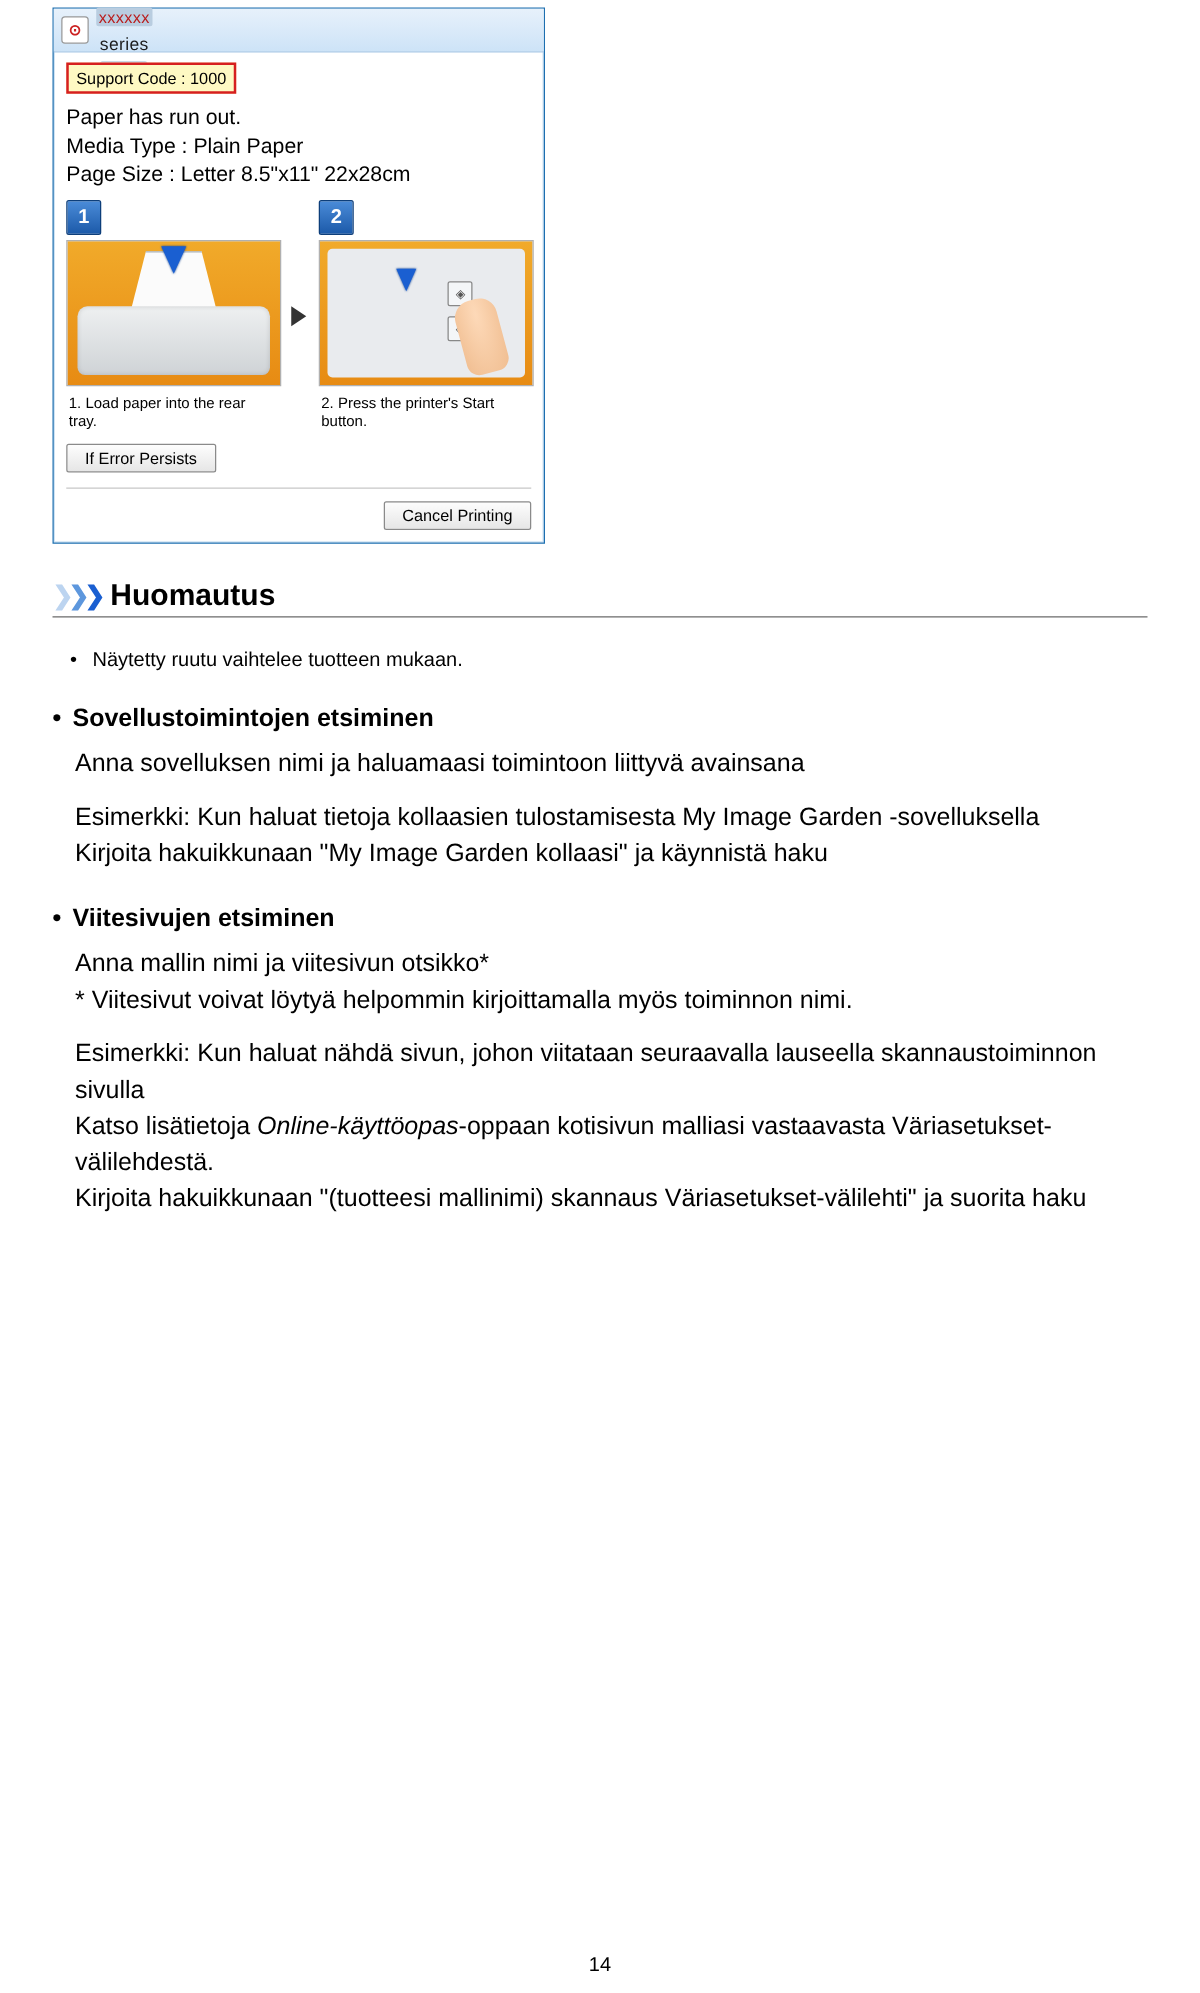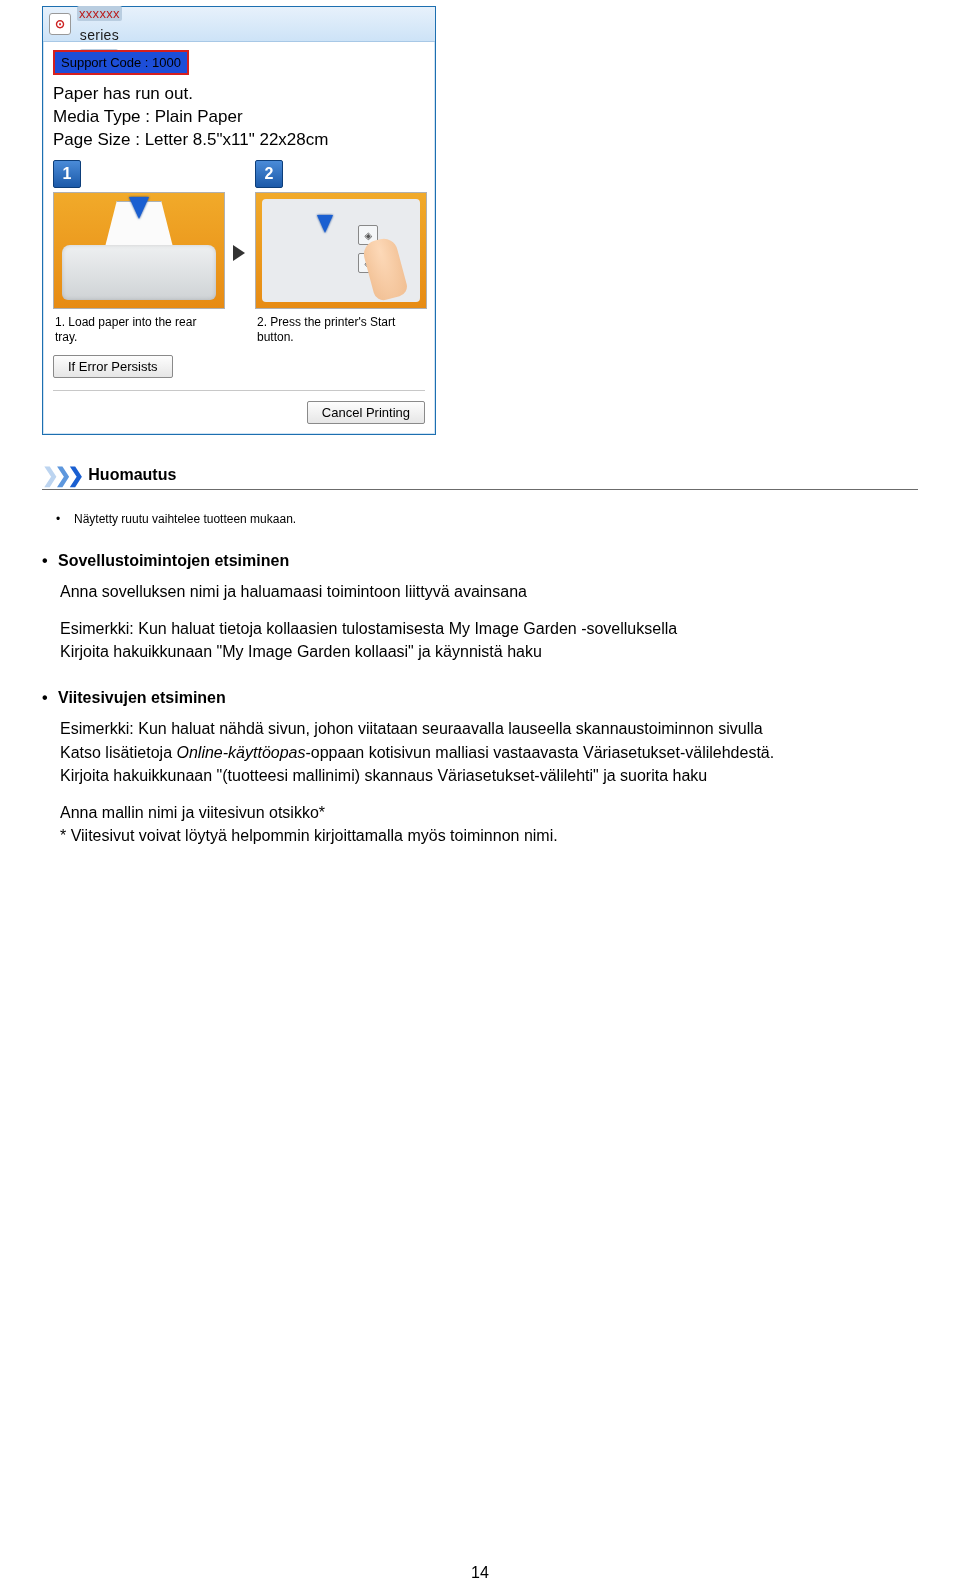--- a/index.html
+++ b/index.html
@@ -4,21 +4,21 @@
 <style>
 html,body{margin:0;padding:0;background:#fff;font-family:Arial,Helvetica,sans-serif;color:#000;}
 .page{width:960px;min-height:1594px;margin:0 auto;box-sizing:border-box;padding:6px 42px 0 42px;position:relative;}
 
 .dialog{width:392px;border:1px solid #1d6fb0;background:#fff;box-shadow:0 0 0 1px #cfe3f4 inset;}
 .dialog .titlebar{height:34px;background:linear-gradient(#e7f1fb,#cde3f7);display:flex;align-items:center;padding:0 6px;gap:6px;border-bottom:1px solid #a8c8e6;}
 .titlebar .app-icon{width:20px;height:20px;background:#fff;border:1px solid #999;border-radius:3px;display:flex;align-items:center;justify-content:center;font-size:12px;color:#c22;font-weight:bold;}
 .titlebar .title{font-size:14px;color:#1b1b1b;letter-spacing:0.3px;display:flex;gap:6px;align-items:center;flex-direction:column;}
 .titlebar .blur{background:#b9cde0;color:#b91c1c;border-radius:2px;font-size:13px;padding:0 2px;}
 .dialog .body{padding:8px 10px 10px 10px;}
-.support-code{border:2px solid #d61f1f;color:#000;font-size:13px;padding:3px 6px;display:inline-block;background:#1d4ed8;margin-bottom:8px;}
+.support-code{border:2px solid #d61f1f;color:#000;font-size:13px;padding:3px 6px;display:inline-block;background:#fef9c3;margin-bottom:8px;}
 .info{font-size:17px;line-height:1.35;margin-bottom:8px;}
 .steps{display:flex;align-items:stretch;gap:6px;}
 .step{flex:1;}
 .step-num{width:26px;height:26px;background:linear-gradient(#4a8bd8,#1c5aa9);color:#fff;font-weight:bold;font-size:16px;display:flex;align-items:center;justify-content:center;border:1px solid #0d3e7a;border-radius:2px;margin-bottom:4px;}
 .step-img{width:100%;height:115px;border:1px solid #b0b0b0;background:linear-gradient(#f1aa2a,#e78b13);position:relative;overflow:hidden;}
 .printer-body{position:absolute;left:8px;bottom:8px;right:8px;height:55px;background:linear-gradient(#eef0f1,#cfd3d6);border-radius:8px 8px 6px 6px;box-shadow:inset 0 0 4px rgba(0,0,0,.15);}
 .paper-slot{position:absolute;left:50%;top:8px;transform:translateX(-50%);width:72px;height:56px;background:#fbfbfb;border:1px solid #aab1b7;transform-origin:bottom center;clip-path:polygon(20% 0,80% 0,100% 100%,0 100%);}
 .blue-arrow{position:absolute;left:44%;top:4px;width:0;height:0;border-left:10px solid transparent;border-right:10px solid transparent;border-top:22px solid #1a5fd1;filter:drop-shadow(0 0 1px #0b3d8e);}
 .panel-surface{position:absolute;inset:6px;background:#e9ebee;border-radius:4px;}
 .panel-buttons{position:absolute;right:28%;top:28%;display:flex;flex-direction:column;gap:8px;}
@@ -33,25 +33,25 @@
 .hr-thin{border:none;border-top:1px solid #c8c8c8;margin:12px 0 10px 0;}
 .btn-row-right{text-align:right;margin-top:4px;}
 
 .note-block{margin:28px 0 0 0;}
 .note-head{display:flex;align-items:center;gap:8px;border-bottom:1px solid #6b6b6b;padding-bottom:2px;}
 .chevrons{color:#1a5fd1;font-size:20px;font-weight:900;letter-spacing:-4px;display:inline-flex;}
 .chevrons span{display:inline-block;}
 .chevrons span:nth-child(1){color:#bcd4f0;}
 .chevrons span:nth-child(2){color:#5d97dd;}
 .chevrons span:nth-child(3){color:#1a5fd1;}
-.note-title{font-size:16px;font-weight:700;color:#000;}
-.note-body{padding:10px 0 0 32px;font-size:12px;}
+.note-title{font-size:24px;font-weight:700;color:#000;}
+.note-body{padding:10px 0 0 32px;font-size:16px;}
 .note-body li{list-style:none;position:relative;margin:0 0 4px 0;}
 .note-body li::before{content:"•";position:absolute;left:-18px;color:#000;}
-.item{font-size:16px;margin:26px 0 0 0;}
+.item{font-size:20px;margin:26px 0 0 0;}
 .item-head{font-weight:700;margin:0 0 10px 0;position:relative;padding-left:16px;}
 .item-head::before{content:"•";position:absolute;left:0;}
 .p{margin:0 0 14px 18px;line-height:1.45;}
 .italic{font-style:italic;}
 .page-num{position:absolute;left:0;right:0;text-align:center;bottom:12px;font-size:16px;}
 </style>
 </head>
 <body>
 <div class="page">
 
@@ -128,25 +128,25 @@
   <p class="p">Anna sovelluksen nimi ja haluamaasi toimintoon liittyvä avainsana</p>
   <p class="p">
     <span>Esimerkki: Kun haluat tietoja kollaasien tulostamisesta My Image Garden -sovelluksella</span><br>
     <span>Kirjoita hakuikkunaan "My Image Garden kollaasi" ja käynnistä haku</span>
   </p>
 </div>
 
 <div class="item">
   <div class="item-head">Viitesivujen etsiminen</div>
   <p class="p">
+    <span>Anna mallin nimi ja viitesivun otsikko*</span><br>
+    <span>* Viitesivut voivat löytyä helpommin kirjoittamalla myös toiminnon nimi.</span>
+  </p>
+  <p class="p">
     <span>Esimerkki: Kun haluat nähdä sivun, johon viitataan seuraavalla lauseella skannaustoiminnon sivulla</span><br>
     <span>Katso lisätietoja </span><span class="italic">Online-käyttöopas</span><span>-oppaan kotisivun malliasi vastaavasta Väriasetukset-välilehdestä.</span><br>
     <span>Kirjoita hakuikkunaan "(tuotteesi mallinimi) skannaus Väriasetukset-välilehti" ja suorita haku</span>
-  </p>
-  <p class="p">
-    <span>Anna mallin nimi ja viitesivun otsikko*</span><br>
-    <span>* Viitesivut voivat löytyä helpommin kirjoittamalla myös toiminnon nimi.</span>
   </p>
 </div>
 
 <div class="page-num">14</div>
 
 </div>
 
 </body></html>

